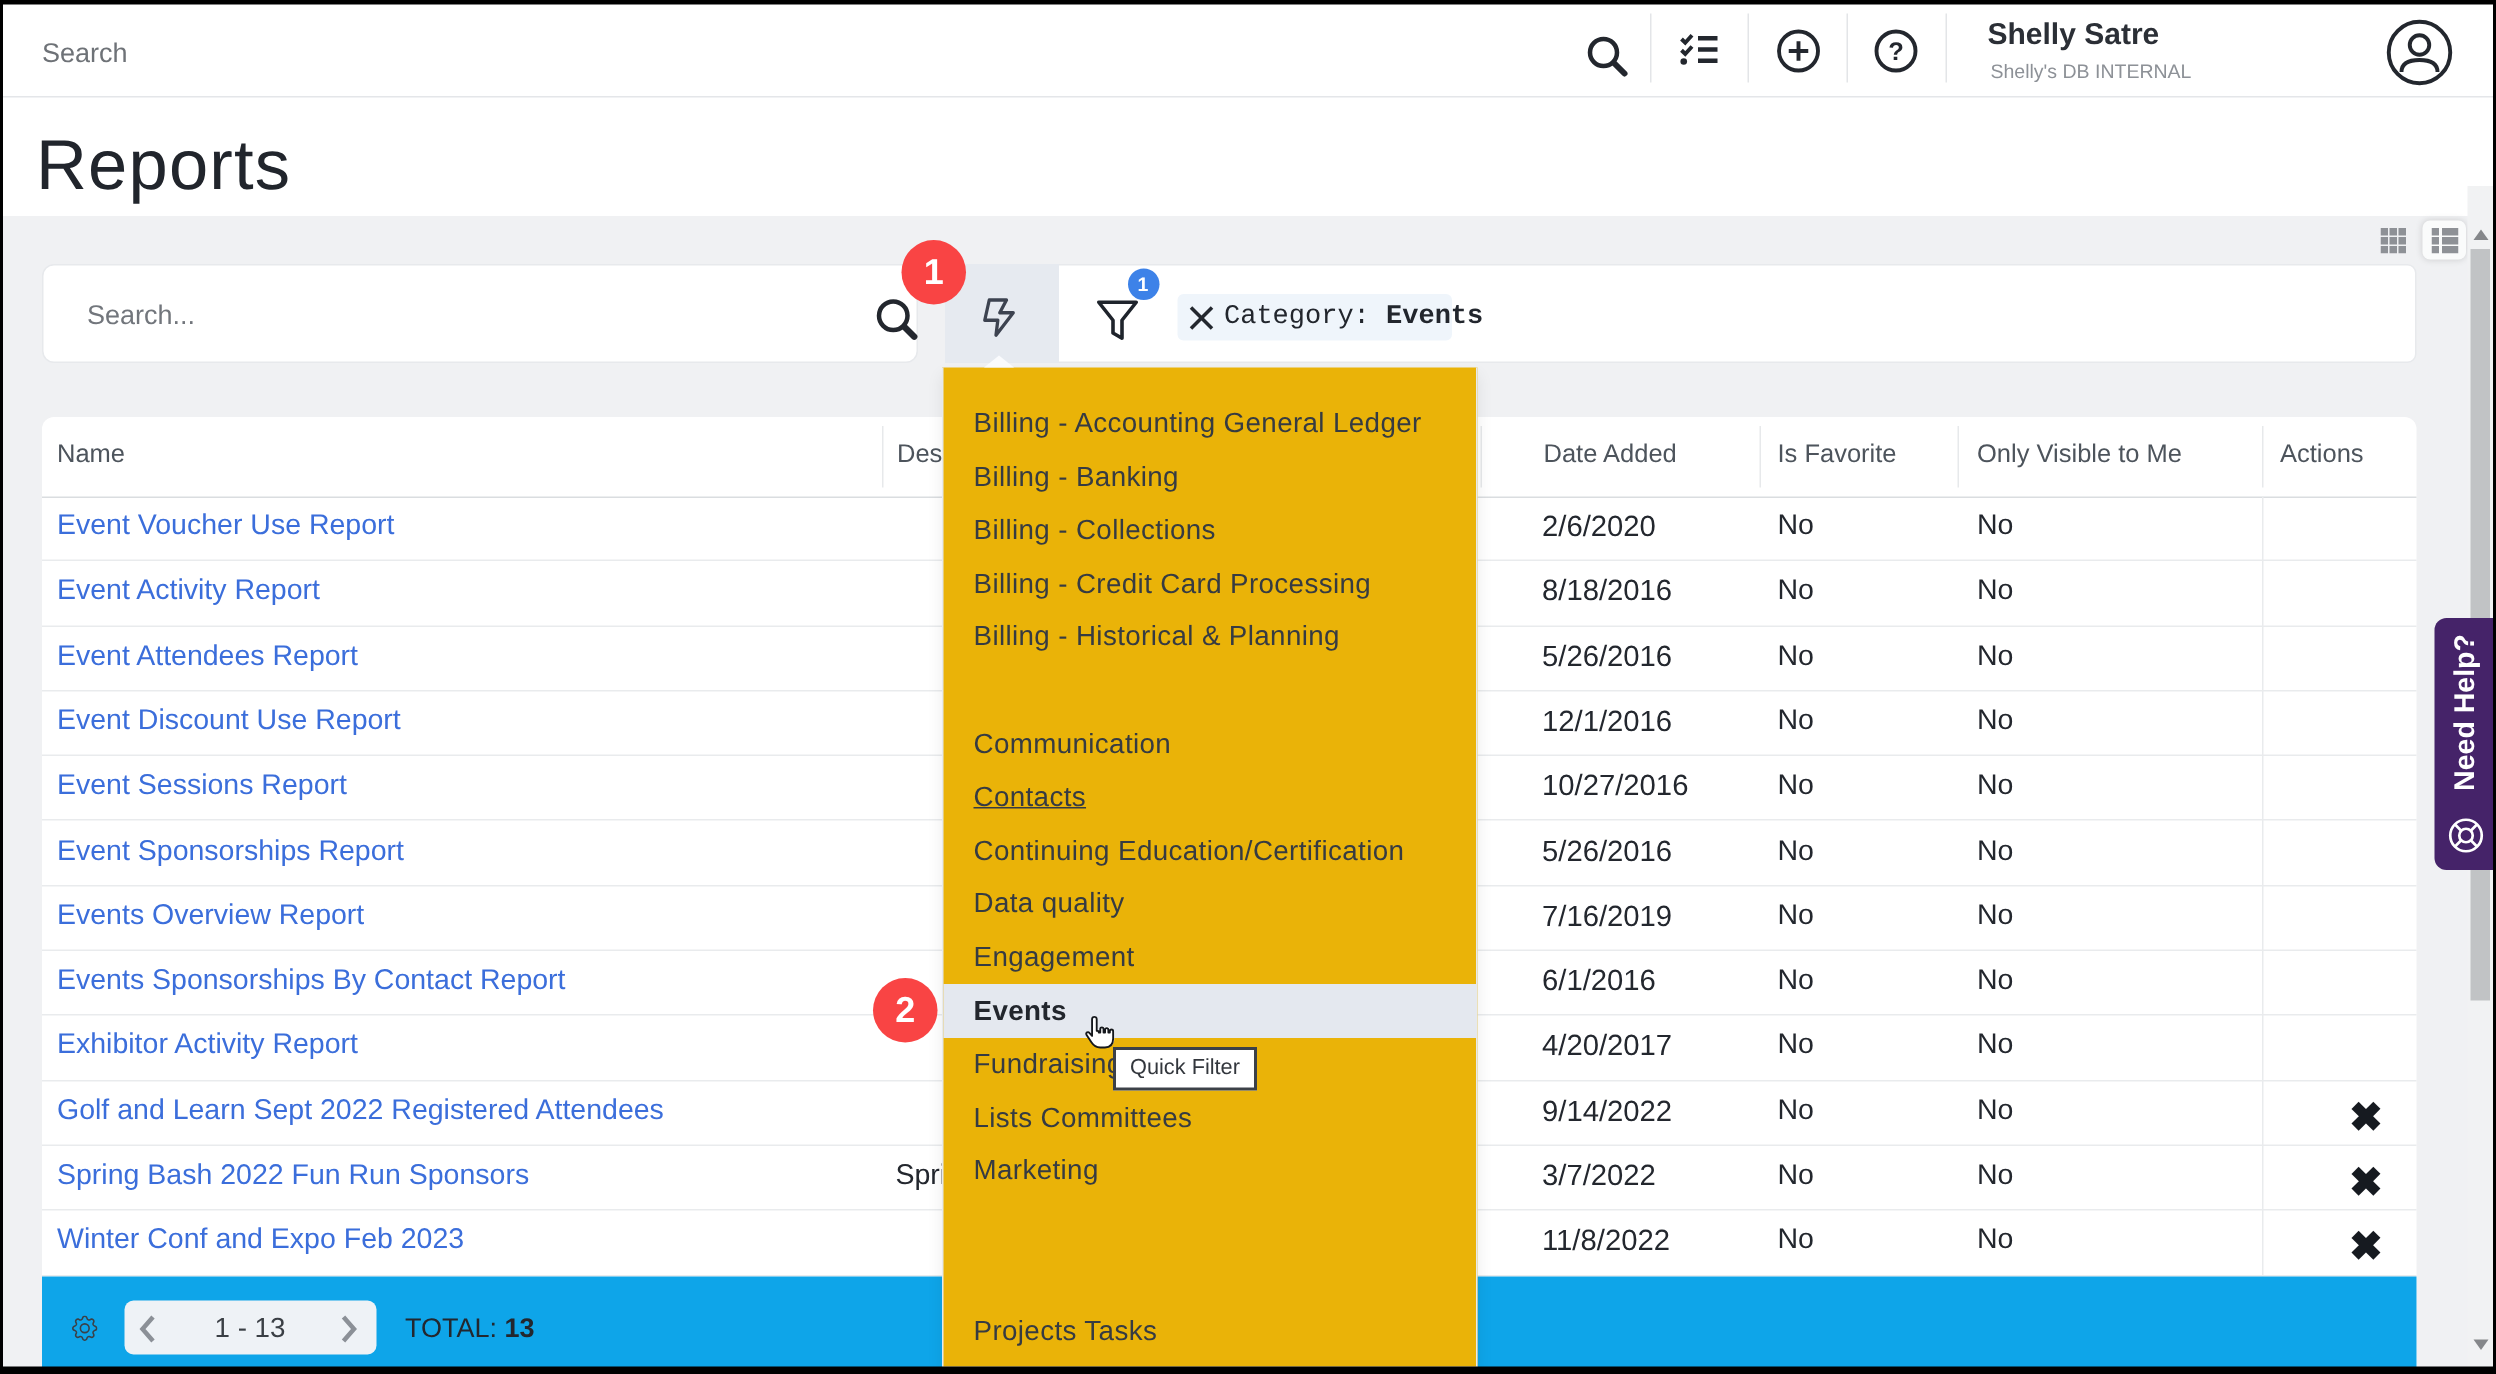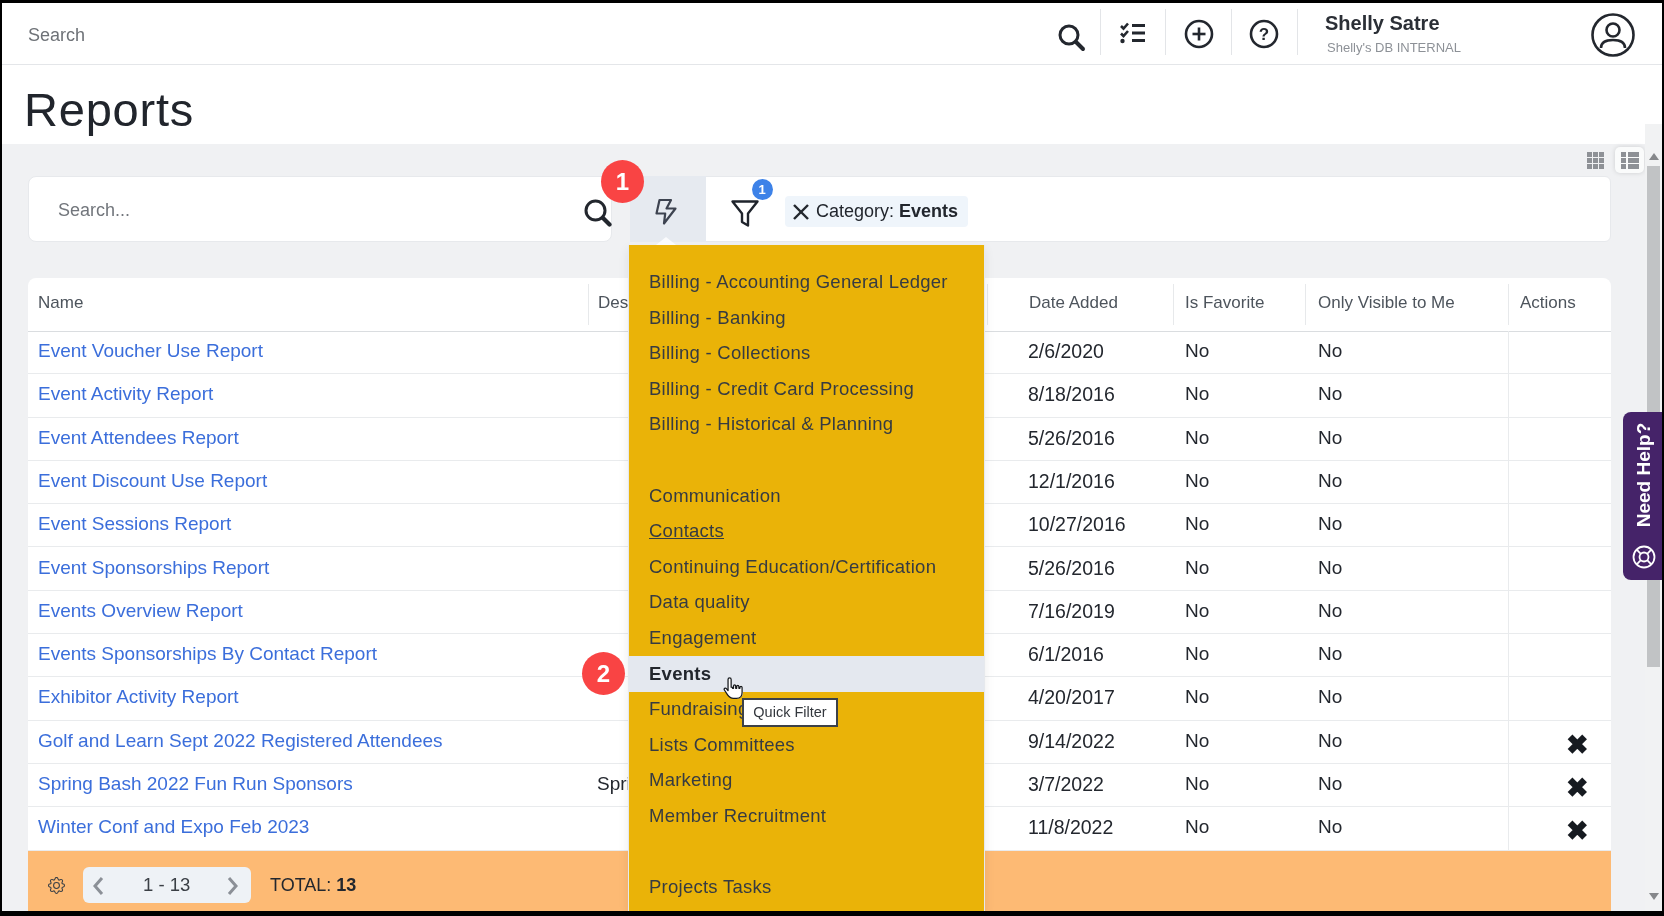--- a/index.html
+++ b/index.html
@@ -23,21 +23,21 @@
   
   .reports { left:24px; top:82px; font-size:47px; letter-spacing:0.8px; color:#21252c; }
   .grayband { left:2px; top:144px; width:1660px; height:768px; background:#f0f1f3; }
 
   
   .searchbox { left:28px; top:176px; width:584px; height:66px; background:#fff; border:1px solid #e7e9ec; border-radius:8px; }
   .searchph { left:58px; top:200px; font-size:18px; color:#72767c; }
   .btnbar { left:630px; top:176px; width:981px; height:66px; background:#fff; border:1px solid #e7e9ec; border-radius:6px; }
   .flashbtn { left:630px; top:176px; width:76px; height:66px; background:#e6eaf0; }
   .chip { left:785px; top:196px; width:183px; height:31px; background:#eff5fb; border-radius:4px; }
-  .chiptext { left:816px; top:201px; font-size:18px; color:#22262d; }
+  .chiptext { left:816px; top:201px; font-size:18px; color:#22262d;font-family:Liberation Mono, monospace; }
   .badge-red { width:43px; height:43px; border-radius:50%; background:#f94444; color:#fff; font-size:24px; font-weight:bold; text-align:center; line-height:43px; z-index:40; }
   .badge-blue { left:751.5px; top:178.5px; width:21px; height:21px; border-radius:50%; background:#3d82e8; color:#fff; font-size:13px; font-weight:bold; text-align:center; line-height:21px; z-index:8; }
 
   
   .viewbtn { left:1615px; top:147px; width:29px; height:26px; background:#fafbfb; border-radius:5px; box-shadow:0 0 5px rgba(0,0,0,0.14); }
 
   
   .card { left:28px; top:278px; width:1583px; height:634px; background:#fff; border-radius:8px 8px 0 0;padding-left:41px; }
   .thead { position:absolute; left:0; top:0; width:100%; height:53px; }
   .th { position:absolute; top:2px; height:46px; line-height:46px; font-size:17px; color:#4d545c; }
@@ -45,21 +45,21 @@
   .hline { position:absolute; left:0; width:100%; height:1px; background:#e9ebed; }
   .row { position:absolute; left:0; width:100%; height:43.3px; border-bottom:1px solid #e9ebed; }
   .lnk { position:absolute; left:10px; top:9px; font-size:19px; color:#3b6edb; }
   .dt { position:absolute; left:1000px; top:9px; font-size:19.5px; color:#23272e; }
   .no1 { position:absolute; left:1157px; top:9px; font-size:19px; color:#23272e; }
   .no2 { position:absolute; left:1290px; top:9px; font-size:19px; color:#23272e; }
   .xmark { position:absolute; left:1538px; top:8px; font-size:27px; font-weight:bold; color:#161a20; }
   .actline { position:absolute; left:1480px; top:0; bottom:0; width:1px; background:#e9ebed; }
 
   
-  .pager { position:absolute; left:0; top:572.6px; width:100%; height:61.4px; background:#fdba74; }
+  .pager { position:absolute; left:0; top:572.6px; width:100%; height:61.4px; background:#0ea5e9; }
   .pagerpill { position:absolute; left:55px; top:16px; width:168px; height:36px; background:#eef2f6; border-radius:6px; }
   .total { position:absolute; left:242px; top:24px; font-size:18px; color:#23272e; }
 
   
   .dropdown { left:628px; top:245px; width:357px; height:667px; background:#eab308; border:1px solid #e6e9ed; border-top:none; box-shadow:0 4px 10px rgba(0,0,0,0.08); z-index:20; }
   .dd-item { position:absolute; left:0; width:100%; height:36px; font-size:18.5px; letter-spacing:0.25px; color:#363b42; line-height:36px; padding-left:20px; }
   .dd-notch { left:655.5px; top:237px; width:0; height:0; border-left:10px solid transparent; border-right:10px solid transparent; border-bottom:8px solid #fafbfd; z-index:21; }
   .tooltip { left:742px; top:698px; width:96px; height:29px; background:#fff; border:2px solid #3c4148; font-size:14.5px; color:#33373d; text-align:center; line-height:25px; z-index:30; }
 
   
@@ -315,21 +315,20 @@
     <div class="dd-item" style="top:161.4px;">Billing - Historical &amp; Planning</div>
     <div class="dd-item" style="top:232.60000000000002px;">Communication</div>
     <div class="dd-item" style="top:268.20000000000005px;text-decoration:underline;">Contacts</div>
     <div class="dd-item" style="top:303.8px;">Continuing Education/Certification</div>
     <div class="dd-item" style="top:339.40000000000003px;">Data quality</div>
     <div class="dd-item" style="top:375px;">Engagement</div>
     <div class="dd-item" style="top:410.6px;background:#e4e8ef;font-weight:bold;color:#22262d;">Events</div>
     <div class="dd-item" style="top:446.20000000000005px;">Fundraising</div>
     <div class="dd-item" style="top:481.8px;">Lists Committees</div>
     <div class="dd-item" style="top:517.4000000000001px;">Marketing</div>
-    <div class="dd-item" style="top:553px;">Member Recruitment</div>
     <div class="dd-item" style="top:624.2px;">Projects Tasks</div>
   </div>
   <div class="abs" id="ic-cursor" style="left:722px; top:676px; z-index:25;">
     <svg width="22" height="27" viewBox="0 0 22 27">
       <path d="M7.6 1.2 C8.9 1.2 9.9 2.2 9.9 3.5 L9.9 10.5 L11.1 10.7 L11.1 9.9 C11.1 8.9 11.9 8.1 12.9 8.1 C13.6 8.1 14.2 8.5 14.5 9.1 C14.8 8.7 15.4 8.4 16 8.4 C16.9 8.4 17.7 9 17.9 9.9 C18.2 9.7 18.6 9.5 19 9.5 C20.1 9.5 20.9 10.4 20.9 11.6 L20.9 16.4 C20.9 20.3 18.5 22.7 14.6 22.7 C11.5 22.7 9.9 21.7 8.2 19 L5 14.1 C4.4 13.2 4.6 12.2 5.4 11.7 C6.1 11.3 7 11.5 7.6 12.2 L8.4 13.2 L8.4 3.5 C8.4 2.2 6.3 1.2 7.6 1.2 Z" fill="#fff"></path>
   <path d="M9.15 3.5 C9.15 2.6 8.5 1.95 7.6 1.95 C6.7 1.95 6.05 2.6 6.05 3.5 L6.05 14.6 L4.4 12.7 C3.9 12.1 3.2 11.95 2.7 12.25 C2.1 12.6 1.95 13.3 2.4 14 L5.6 18.9 C7.2 21.4 8.6 22.3 11.5 22.3 L14.6 22.3 C18 22.3 20.1 20.2 20.1 16.4 L20.1 11.6 C20.1 10.8 19.6 10.3 19 10.3 C18.4 10.3 17.9 10.8 17.9 11.6 L17.9 12.3 L16.9 12.3 L16.9 10.7 C16.9 9.9 16.4 9.4 15.8 9.4 C15.2 9.4 14.7 9.9 14.7 10.7 L14.7 12.3 L13.7 12.3 L13.7 10.2 C13.7 9.4 13.2 8.9 12.6 8.9 C12 8.9 11.5 9.4 11.5 10.2 L11.5 12.3 L10.5 12.3 L10.4 11.4 L9.15 11.2 Z" fill="#fff" stroke="#15181d" stroke-width="1.25" stroke-linejoin="round"></path>
     </svg>
   </div>
   <div class="abs tooltip">Quick Filter</div>
   <div class="abs badge-red" style="left:582px; top:652px; z-index:40;">2</div>

